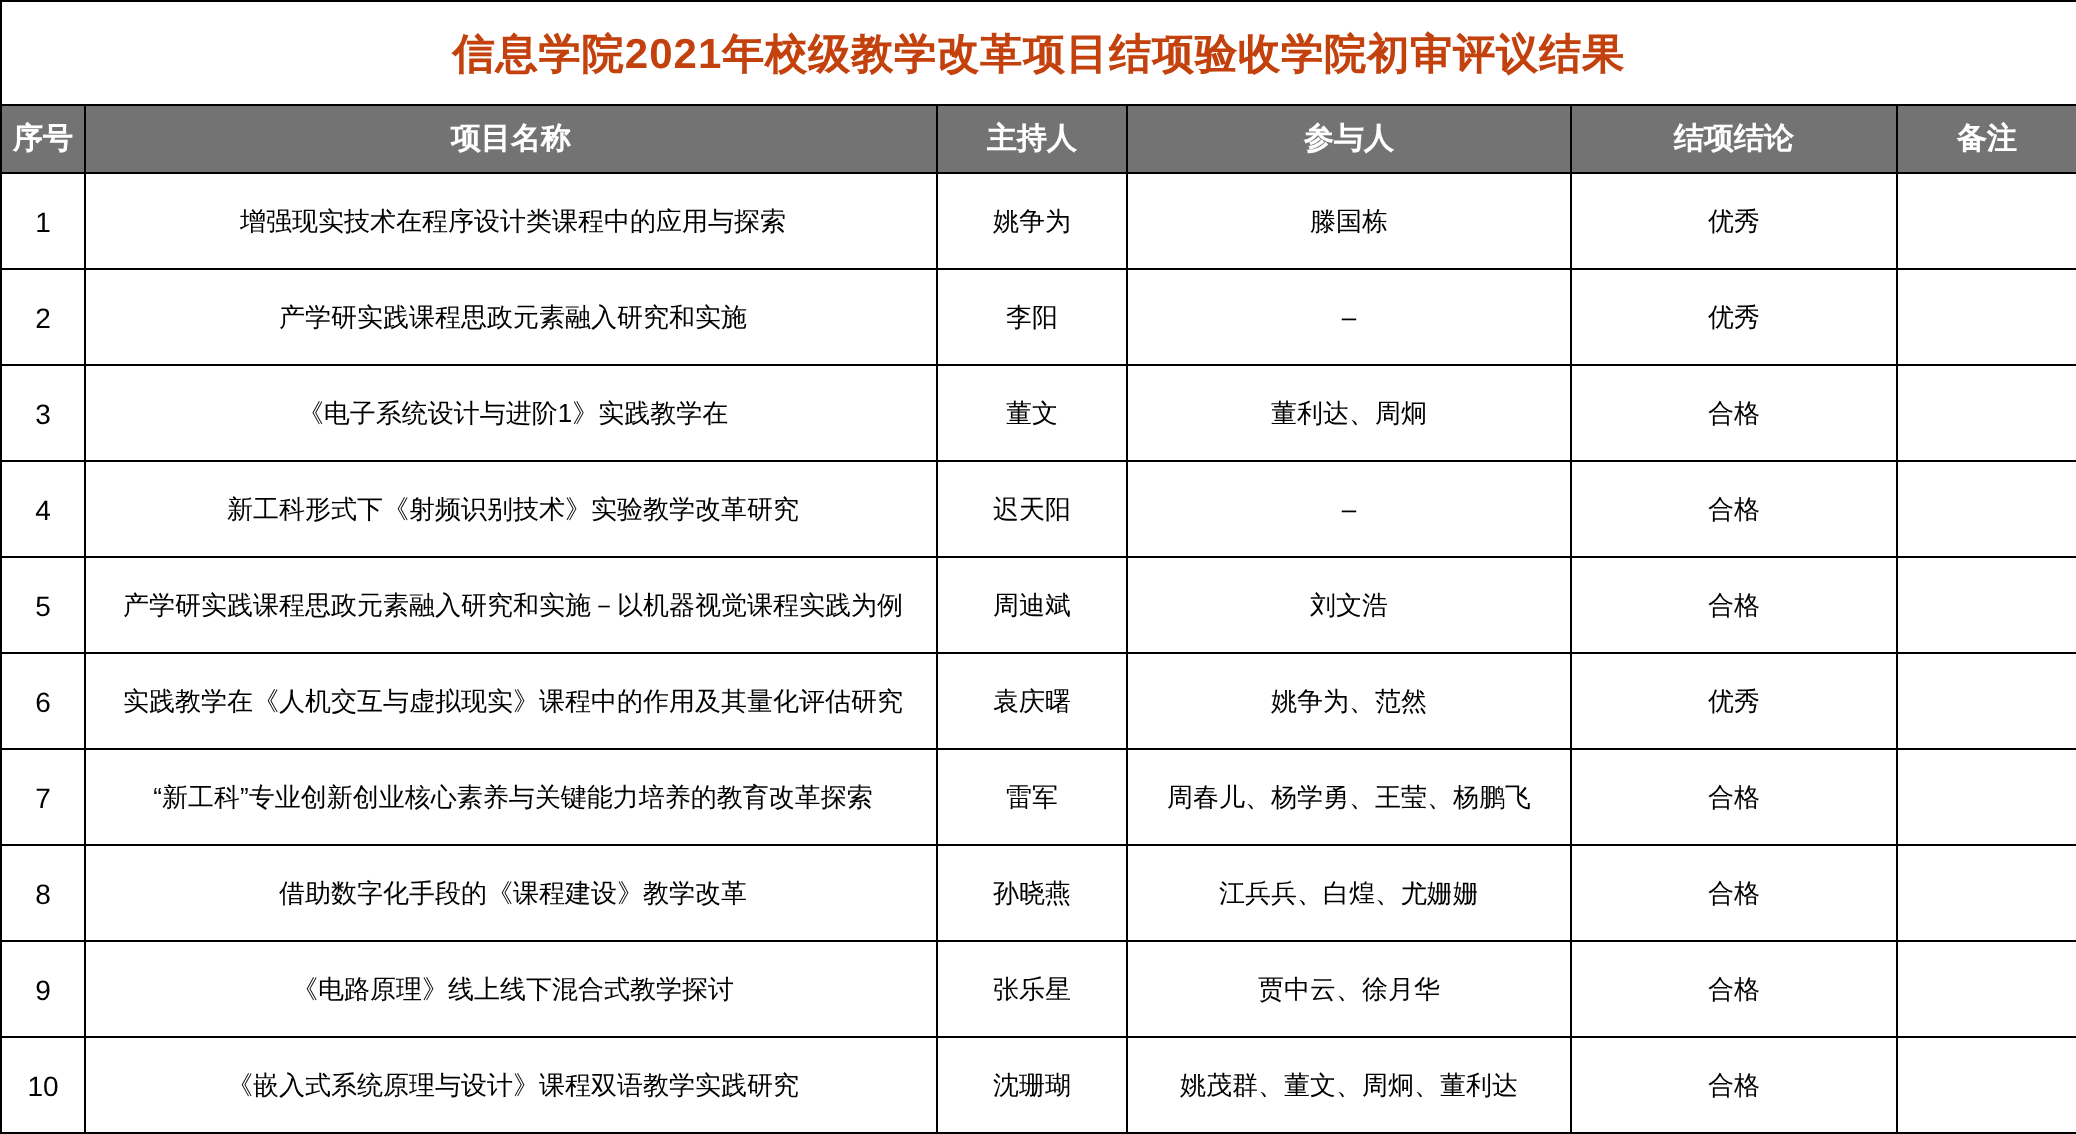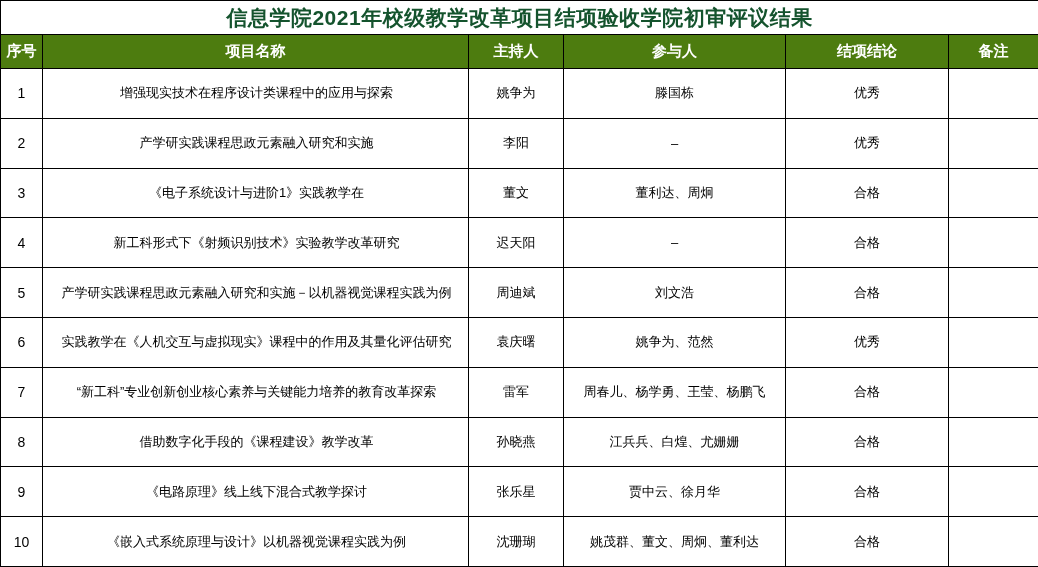--- a/index.html
+++ b/index.html
@@ -25,30 +25,30 @@
   table.review-table th {
     border: 1px solid #000000;
     box-sizing: border-box;
     overflow: hidden;
     white-space: nowrap;
     padding: 0 3px;
     vertical-align: middle;
     background: #ffffff;
   }
   tr.title-row td {
-    height: 34px;
+    height: 52px;
     text-align: center;
     font-size: 21px;
     font-weight: bold;
-    color: #14532d;
+    color: #c2410c;
     letter-spacing: 0.5px;
   }
   tr.header-row th {
     height: 34px;
-    background: #4d7c0f;
+    background: #737373;
     color: #ffffff;
     font-size: 15px;
     font-weight: bold;
     text-align: center;
   }
   tbody td {
     height: 41px;
     font-size: 13px;
     color: #000000;
     text-align: center;
@@ -157,21 +157,21 @@
         <tr>
           <td class="col-no">9</td>
           <td class="col-name">《电路原理》线上线下混合式教学探讨</td>
           <td class="col-host">张乐星</td>
           <td class="col-participants">贾中云、徐月华</td>
           <td class="col-conclusion">合格</td>
           <td class="col-remark"></td>
         </tr>
         <tr>
           <td class="col-no">10</td>
-          <td class="col-name">《嵌入式系统原理与设计》以机器视觉课程实践为例</td>
+          <td class="col-name">《嵌入式系统原理与设计》课程双语教学实践研究</td>
           <td class="col-host">沈珊瑚</td>
           <td class="col-participants">姚茂群、董文、周炯、董利达</td>
           <td class="col-conclusion">合格</td>
           <td class="col-remark"></td>
         </tr>
       </tbody>
   </table>
 </div>
 
 </body></html>

